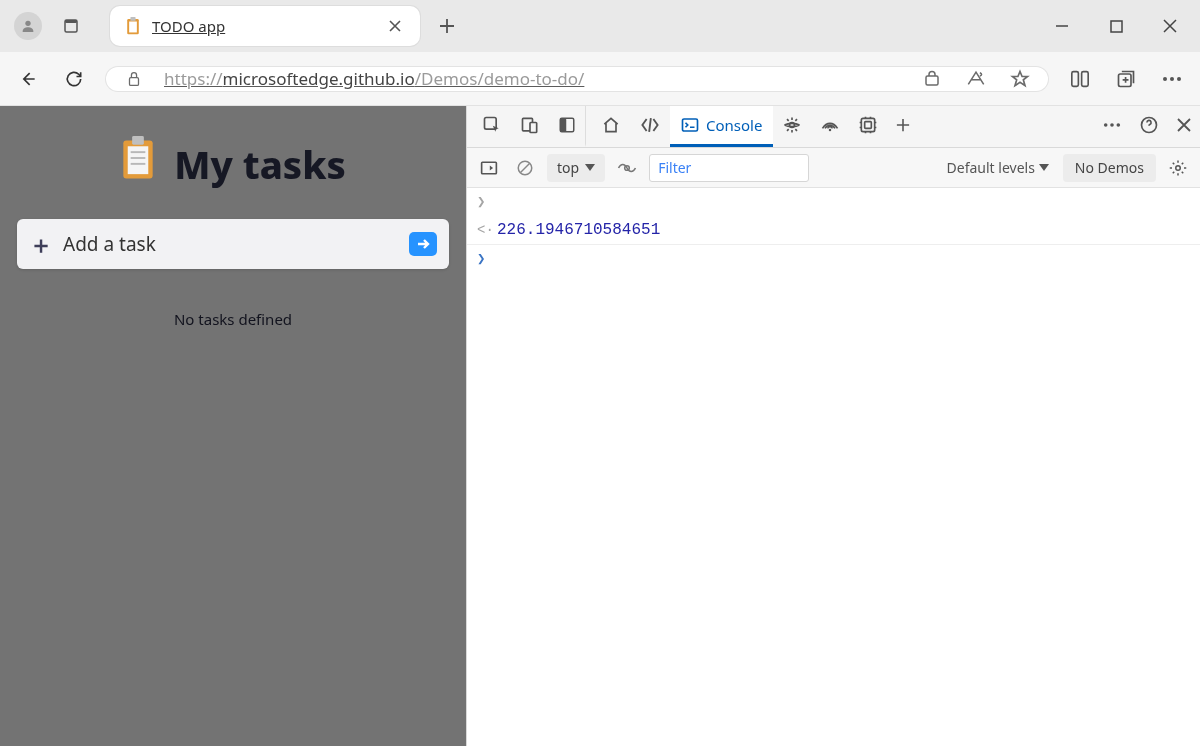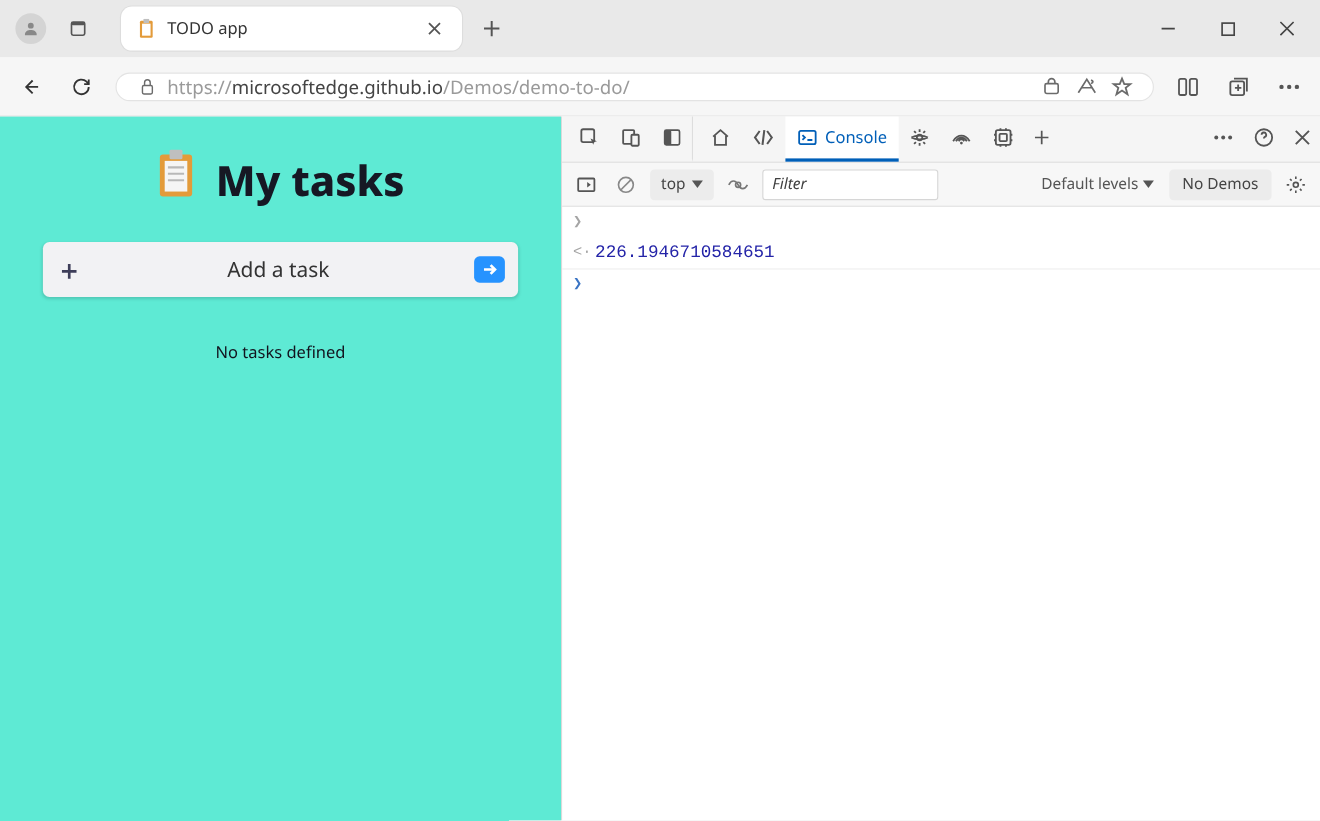--- a/index.html
+++ b/index.html
@@ -29,53 +29,52 @@
     color:#555;border-radius:6px;margin:0 2px;
   }
   .tab {
     display:flex;align-items:center;gap:10px;
     background:#fff;border-radius:10px;
     height:40px;padding:0 14px;margin-left:20px;
     min-width:310px;
     box-shadow:0 0 0 1px #ddd;
   }
   .tab .favicon{width:18px;height:18px;display:flex;align-items:center;justify-content:center;}
-  .tab .label{flex:1;font-size:15px;color:#333;}
+  .tab .label{flex:1;font-size:15px;color:#333;text-decoration:underline;}
   .tab .close{width:22px;height:22px;display:flex;align-items:center;justify-content:center;color:#555;border-radius:4px;}
   .newtab{width:34px;height:34px;display:flex;align-items:center;justify-content:center;margin-left:10px;color:#555;border-radius:6px;}
   .window-controls{margin-left:auto;display:flex;gap:2px;}
   .wc{width:52px;height:40px;display:flex;align-items:center;justify-content:center;color:#444;}
 
   .toolbar {
     height:54px;background:#f6f6f6;
     display:flex;align-items:center;padding:0 8px;gap:6px;
     border-bottom:1px solid #e2e2e2;
   }
   .tb-btn{width:40px;height:40px;display:flex;align-items:center;justify-content:center;color:#444;border-radius:6px;}
   .addressbar{
     flex:1;height:24px;background:#fff;border-radius:20px;
-    display:flex;align-items:center;padding:0 14px;gap:4px;
+    display:flex;align-items:center;padding:0 14px;gap:16px;
     margin:0 6px;box-shadow:0 0 0 1px #e3e3e3;
-    font-size:17px;color:#5b5b5b;
+    font-size:17px;color:#5b5b5b;text-decoration:underline;
   }
   .addressbar .url-dim{color:#9a9a9a;}
   .addressbar .url-main{color:#444;}
   .addr-spacer{flex:1;}
   .addr-icon{width:28px;height:28px;display:flex;align-items:center;justify-content:center;color:#6b6b6b;}
 
   
   .content{
     display:flex;height:calc(746px - 52px - 54px);
   }
   
   .page{
-    width:510px;
-    background:#5eead4;
+    width:466px;
+    background:#737373;
     padding:6px;
-    text-align:center;
   }
   .page-inner{
     width:100%;height:100%;border-radius:14px;
     display:flex;flex-direction:column;align-items:center;
     padding-top:24px;
   }
   .page-title{
     display:flex;align-items:center;gap:18px;
     color:#161824;font-size:38px;font-weight:800;
     margin-bottom:28px;
@@ -115,21 +114,21 @@
     display:flex;align-items:center;gap:8px;padding:0 8px;
     background:#f7f7f7;font-size:14px;color:#555;
   }
   .dt-btn{width:28px;height:28px;display:flex;align-items:center;justify-content:center;border-radius:4px;}
   .dt-select{
     display:flex;align-items:center;gap:6px;height:28px;padding:0 10px;
     background:#ececec;border-radius:4px;color:#444;
   }
   .dt-filter{
     height:28px;width:160px;border:1px solid #d6d6d6;border-radius:3px;
-    padding:0 8px;display:flex;align-items:center;color:#404040;background:#fff;font-style:italic;
+    padding:0 8px;display:flex;align-items:center;color:#3b82f6;background:#fff;
   }
   .dt-levels{display:flex;align-items:center;gap:4px;padding:0 6px;}
   .dt-noissues{
     height:28px;padding:0 12px;background:#ececec;border-radius:4px;
     display:flex;align-items:center;color:#444;
   }
   .dt-toolbar .spacer{flex:1;}
 
   .console{
     flex:1;font-family:Consolas,"Courier New",monospace;font-size:16px;

